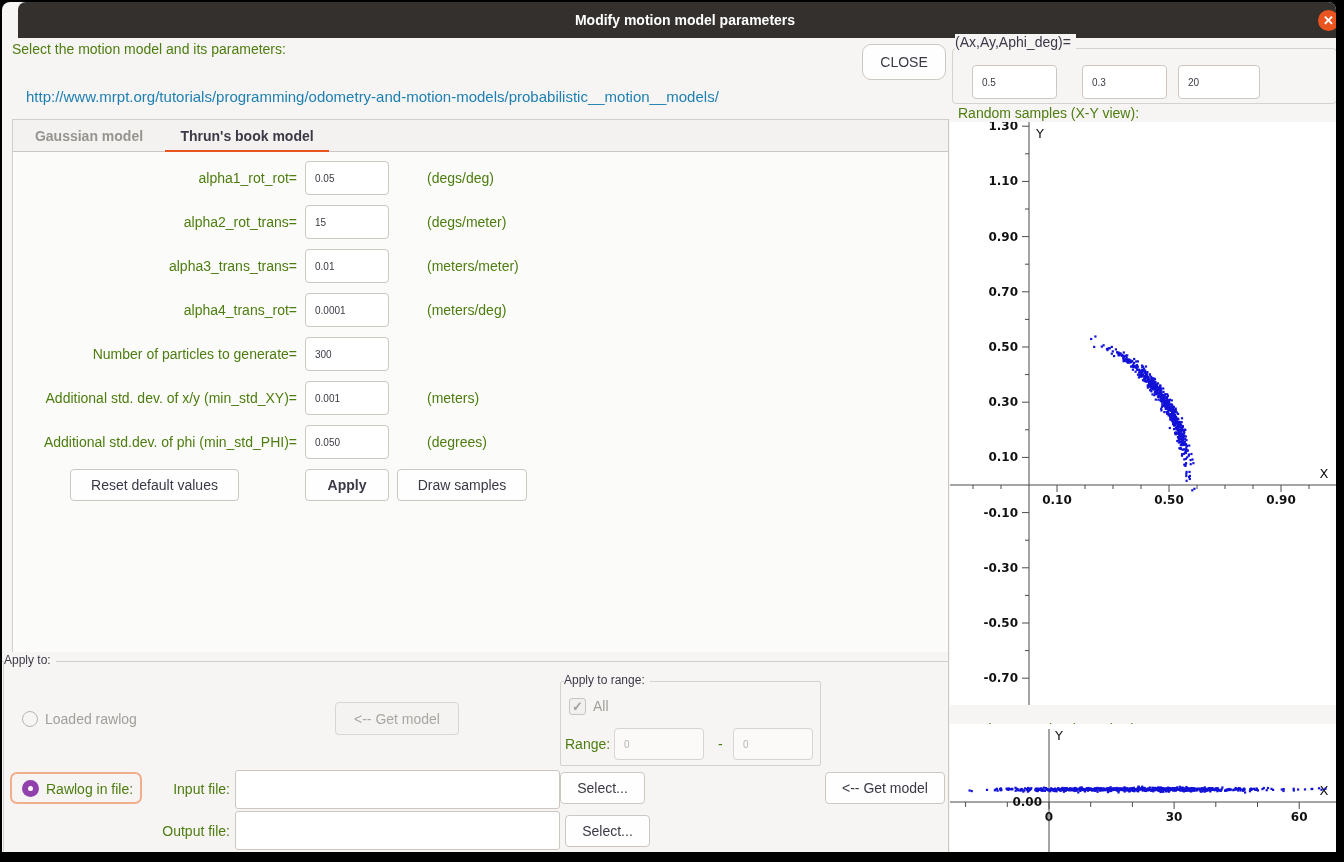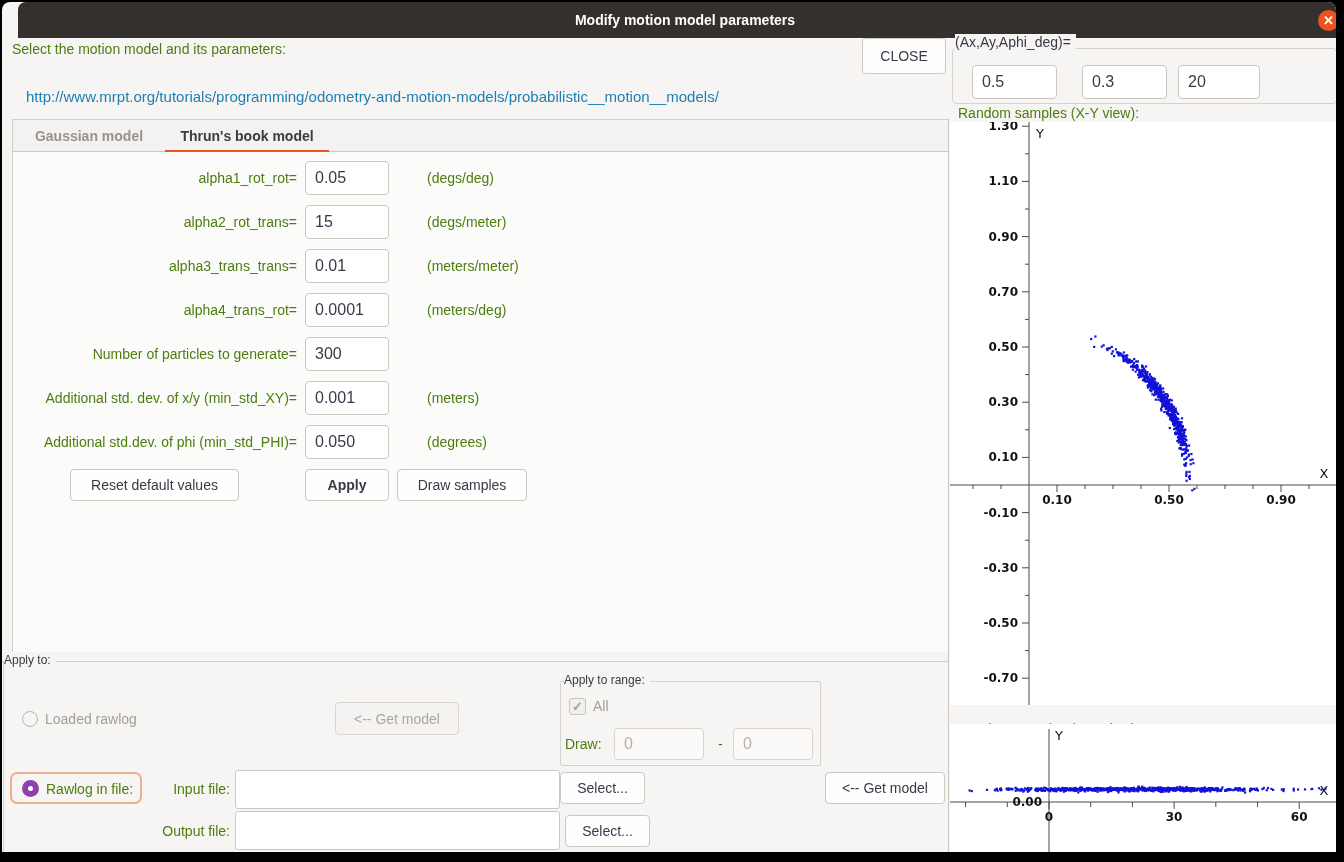--- a/index.html
+++ b/index.html
@@ -4,21 +4,21 @@
 <style>
   html,body{margin:0;padding:0;background:#000;width:1344px;height:862px;overflow:hidden;
     font-family:"Liberation Sans",sans-serif;}
   #app{position:absolute;left:2px;top:2px;width:1334px;height:850px;background:#f6f5f4;
     border-radius:8px 8px 0 0;overflow:hidden;}
   .abs{position:absolute;}
   .lbl{position:absolute;color:#4d7c0f;font-size:14px;}
   .dis{color:#a29e99 !important;}
   .inp{position:absolute;box-sizing:border-box;background:#fff;border:1px solid #cdc7c2;
     border-radius:4px;padding:10px 9px;font-family:"Liberation Sans",sans-serif;
-    font-size:16px;color:#3d3846;outline:none;}
+    font-size:10px;color:#3d3846;outline:none;}
   .inp:disabled{background:#fbfaf9;color:#b5b1ac;border-color:#d8d4d0;}
   .btn{position:absolute;box-sizing:border-box;background:#fefefe;border:1px solid #cdc7c2;
     border-radius:4px;color:#3d3846;font-size:14px;display:flex;align-items:center;
     justify-content:center;cursor:pointer;font-family:"Liberation Sans",sans-serif;}
   .btn-dis{background:#f4f3f1;color:#aaa6a1;border-color:#d9d5d1;cursor:default;}
   #titlebar{position:absolute;left:0;top:0;width:100%;height:36px;background:#33302d;
     border-radius:8px 8px 0 0;margin-left:16px;}
   #title-text{position:absolute;left:0;top:0;width:100%;height:36px;line-height:36px;
     text-align:center;color:#fff;font-weight:bold;font-size:14px;}
   #close-btn{position:absolute;right:13px;top:8px;width:21px;height:21px;border-radius:50%;
@@ -53,21 +53,21 @@
 <body>
 
 <div id="app">
 
   <div id="titlebar">
     <div id="title-text">Modify motion model parameters</div>
     <div id="close-btn">✕</div>
   </div>
 
   <div class="lbl" style="left:10px;top:39px;">Select the motion model and its parameters:</div>
-  <div class="btn" style="left:860px;top:36px;width:84px;height:36px;">CLOSE</div>
+  <div class="btn" style="left:860px;top:42px;width:84px;height:36px;border-radius:9px;">CLOSE</div>
   <div id="link">http://www.mrpt.org/tutorials/programming/odometry-and-motion-models/probabilistic__motion__models/</div>
 
   <div id="tabbar">
     <div class="tab" style="left:152px;width:164px;color:#3d3846;">Thrun's book model</div>
     <div class="tab" style="left:0;width:152px;color:#97938e;">Gaussian model</div>
     <div id="tab-underline"></div>
   </div>
   <div id="panel"></div>
   <div id="form-rows"></div>
 
@@ -1616,21 +1616,21 @@
   <div class="grplbl" style="left:2px;top:651px;">Apply to:</div>
 
   <div class="radio-off" style="left:20px;top:709px;"></div>
   <div class="lbl dis" style="left:43px;top:709px;">Loaded rawlog</div>
   <div class="btn btn-dis" style="left:333px;top:700px;width:124px;height:33px;">&lt;-- Get model</div>
 
   <div class="abs" style="left:558px;top:679px;width:259px;height:83px;border:1px solid #d5d1cd;border-radius:2px;"></div>
   <div class="grplbl" style="left:562px;top:671px;">Apply to range:</div>
   <div id="chk-all">✓</div>
   <div class="lbl dis" style="left:591px;top:696px;">All</div>
-  <div class="lbl" style="left:563px;top:734px;">Draw:</div>
+  <div class="lbl" style="left:563px;top:734px;">Range:</div>
   <input class="inp" style="left: 612px; top: 726px; width: 90px; height: 32px;" disabled="" value="0">
   <div class="lbl" style="left:716px;top:734px;">-</div>
   <input class="inp" style="left: 731px; top: 726px; width: 80px; height: 32px;" disabled="" value="0">
 
   <div id="focus-ring"></div>
   <div class="radio-on" style="left:20px;top:778px;"></div>
   <div class="lbl" style="left:44px;top:779px;">Rawlog in file:</div>
 
   <div class="lbl" style="left:40px;top:779px;width:188px;text-align:right;">Input file:</div>
   <input class="inp" style="left: 233px; top: 768px; width: 325px; height: 39px; border-radius: 3px;" value="">

